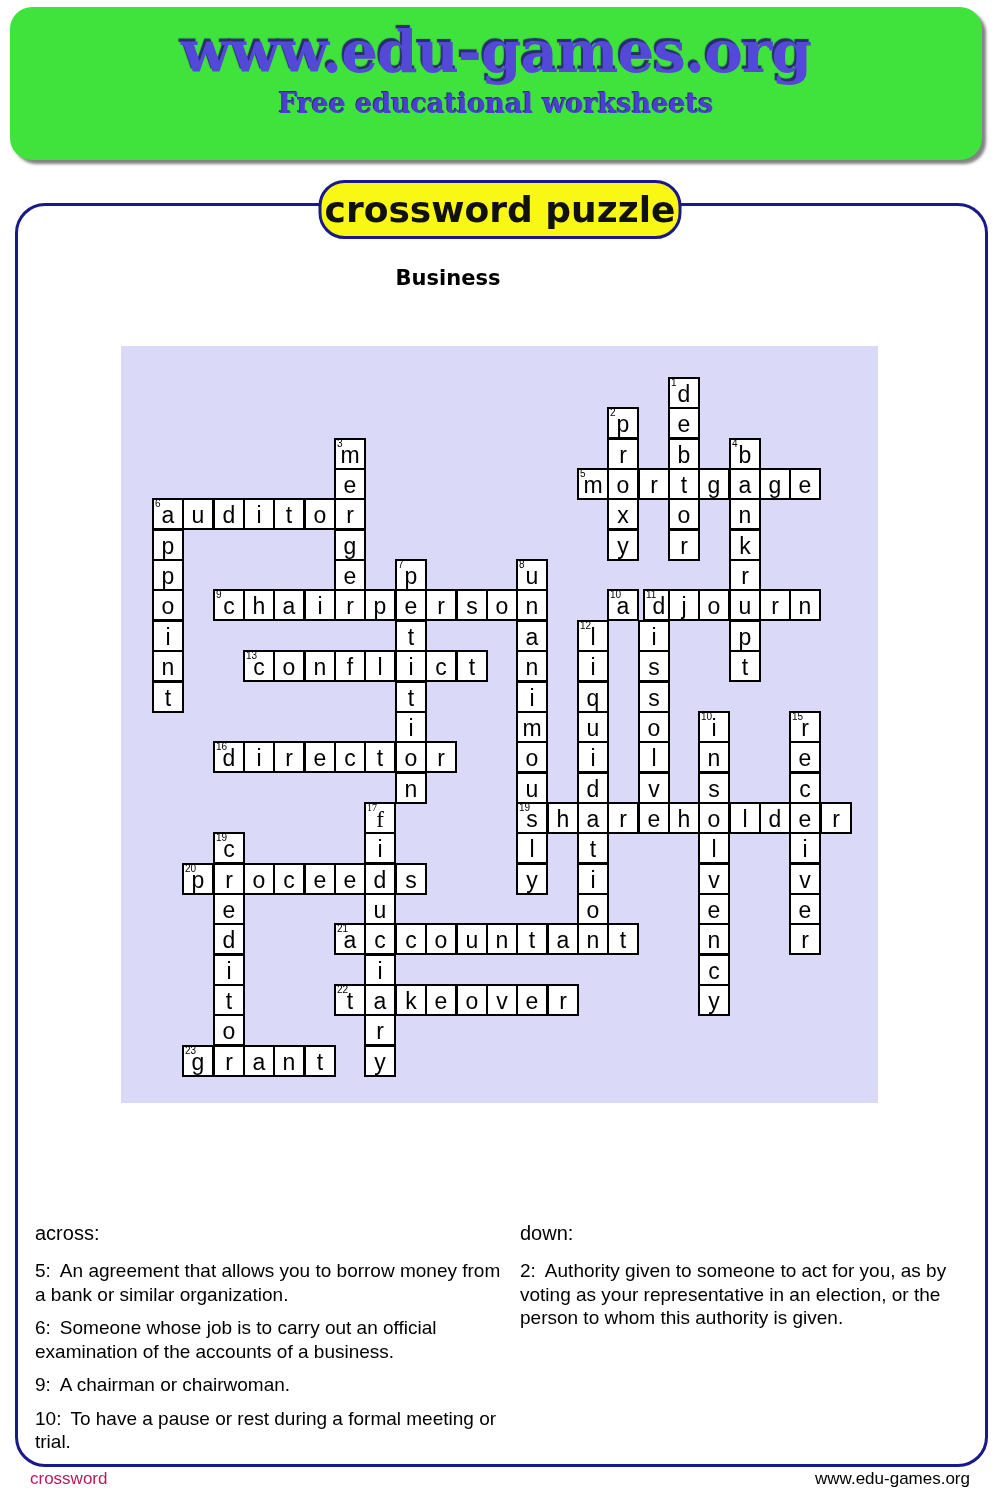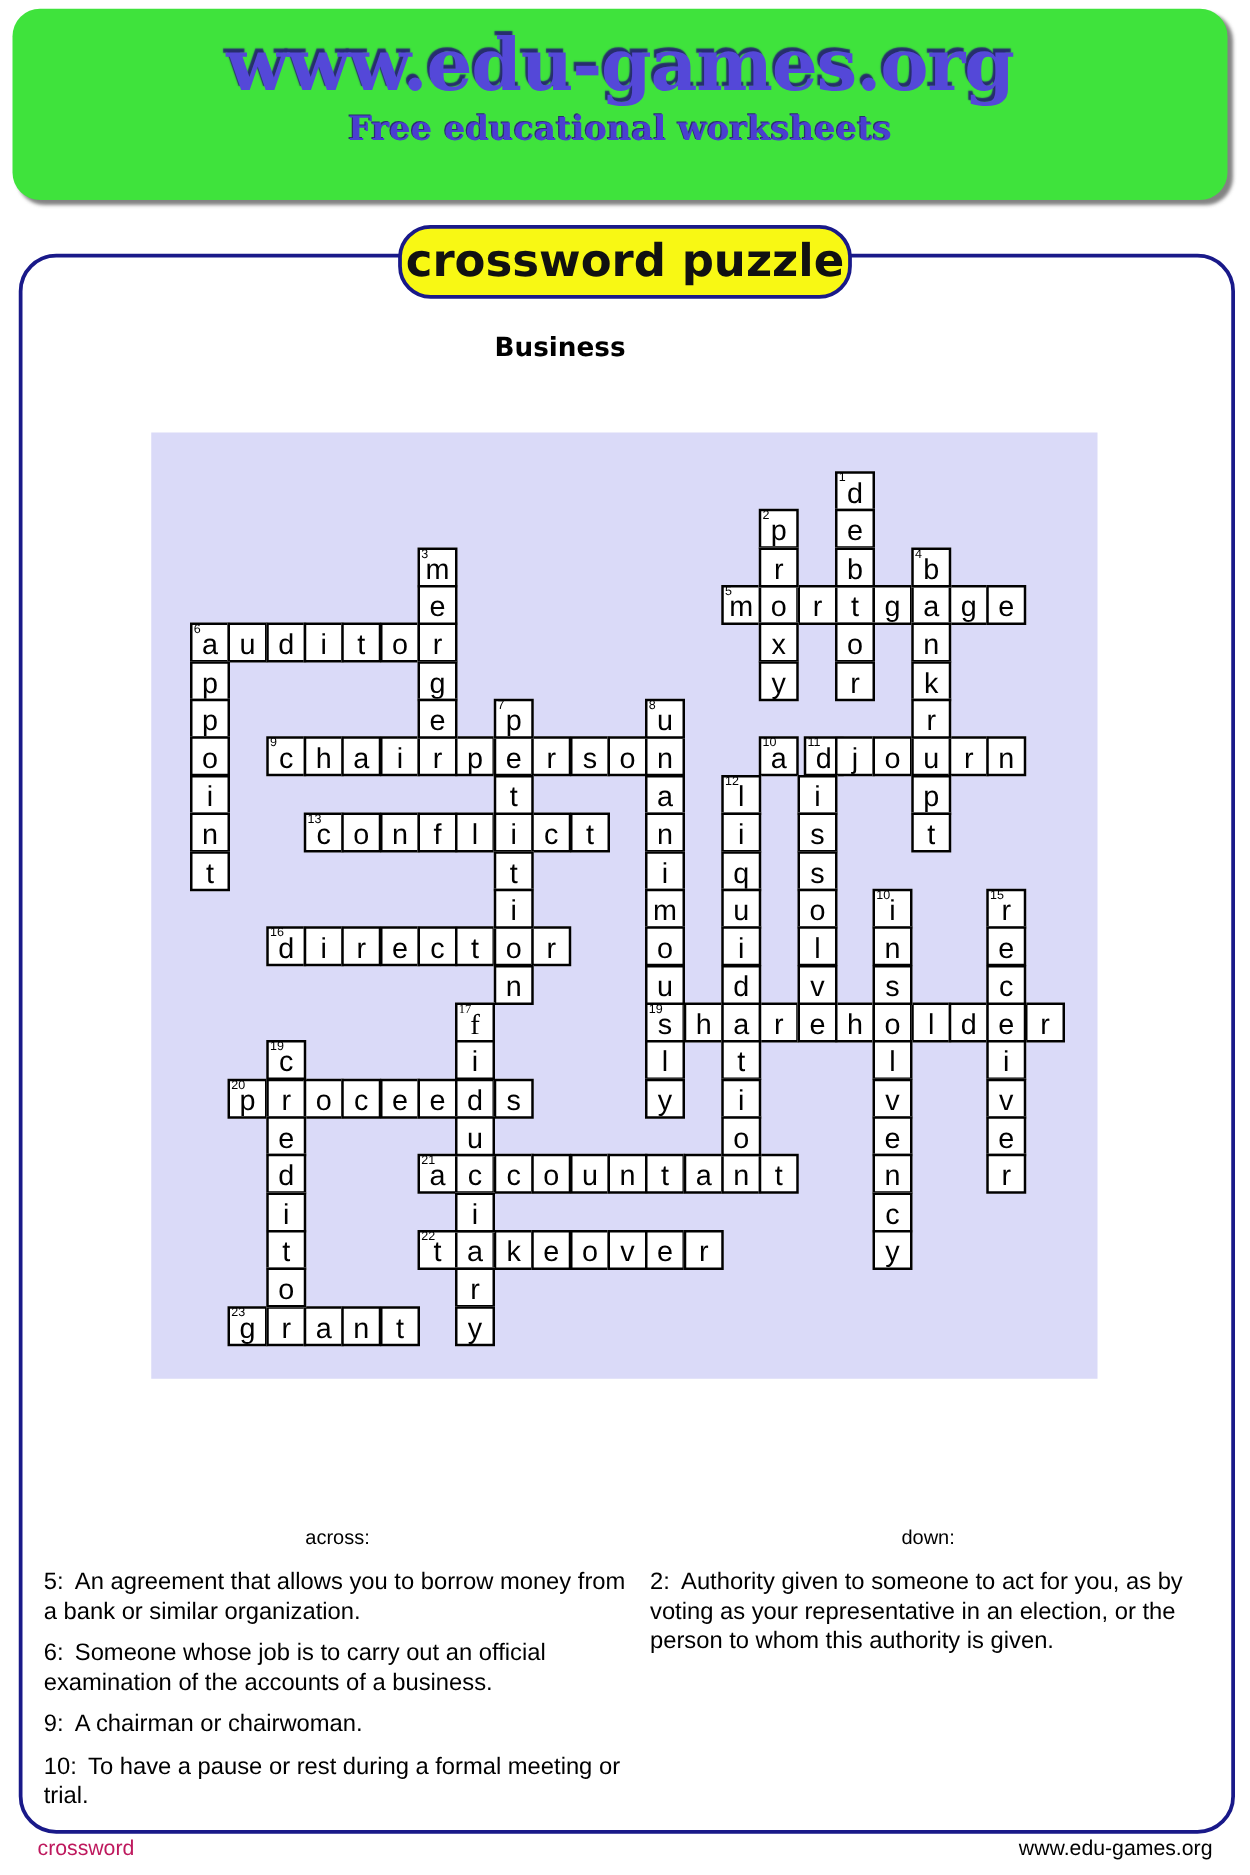--- a/index.html
+++ b/index.html
@@ -38,21 +38,21 @@
           border:2px solid #000;background:#fff;
           display:flex;align-items:center;justify-content:center;}
   .cell .letter{font-size:23px;line-height:23px;color:#000;padding-top:3px;}
   .cell .num{position:absolute;top:-1px;left:1px;font-size:10px;line-height:10px;
           color:#000;padding:0;}
 
   
   .clues-col{position:absolute;top:1222px;}
   #across-col{left:35px;width:470px;}
   #down-col{left:520px;width:445px;}
-  .clues-heading{font-size:16px;color:#000;margin:0 0 14px 0;text-align:center;}
+  .clues-heading{font-size:20px;color:#000;margin:0 0 14px 0;}
   .clue{font-size:19px;line-height:23.5px;color:#000;margin:0 0 10px 0;}
   .clue .cnum{margin-right:9px;}
 
   
   .footer-left{position:absolute;left:30px;top:1469px;font-size:17px;color:#be185d;}
   .footer-right{position:absolute;right:30px;top:1469px;font-size:17px;color:#000;}
 </style>
 </head>
 <body>
 

